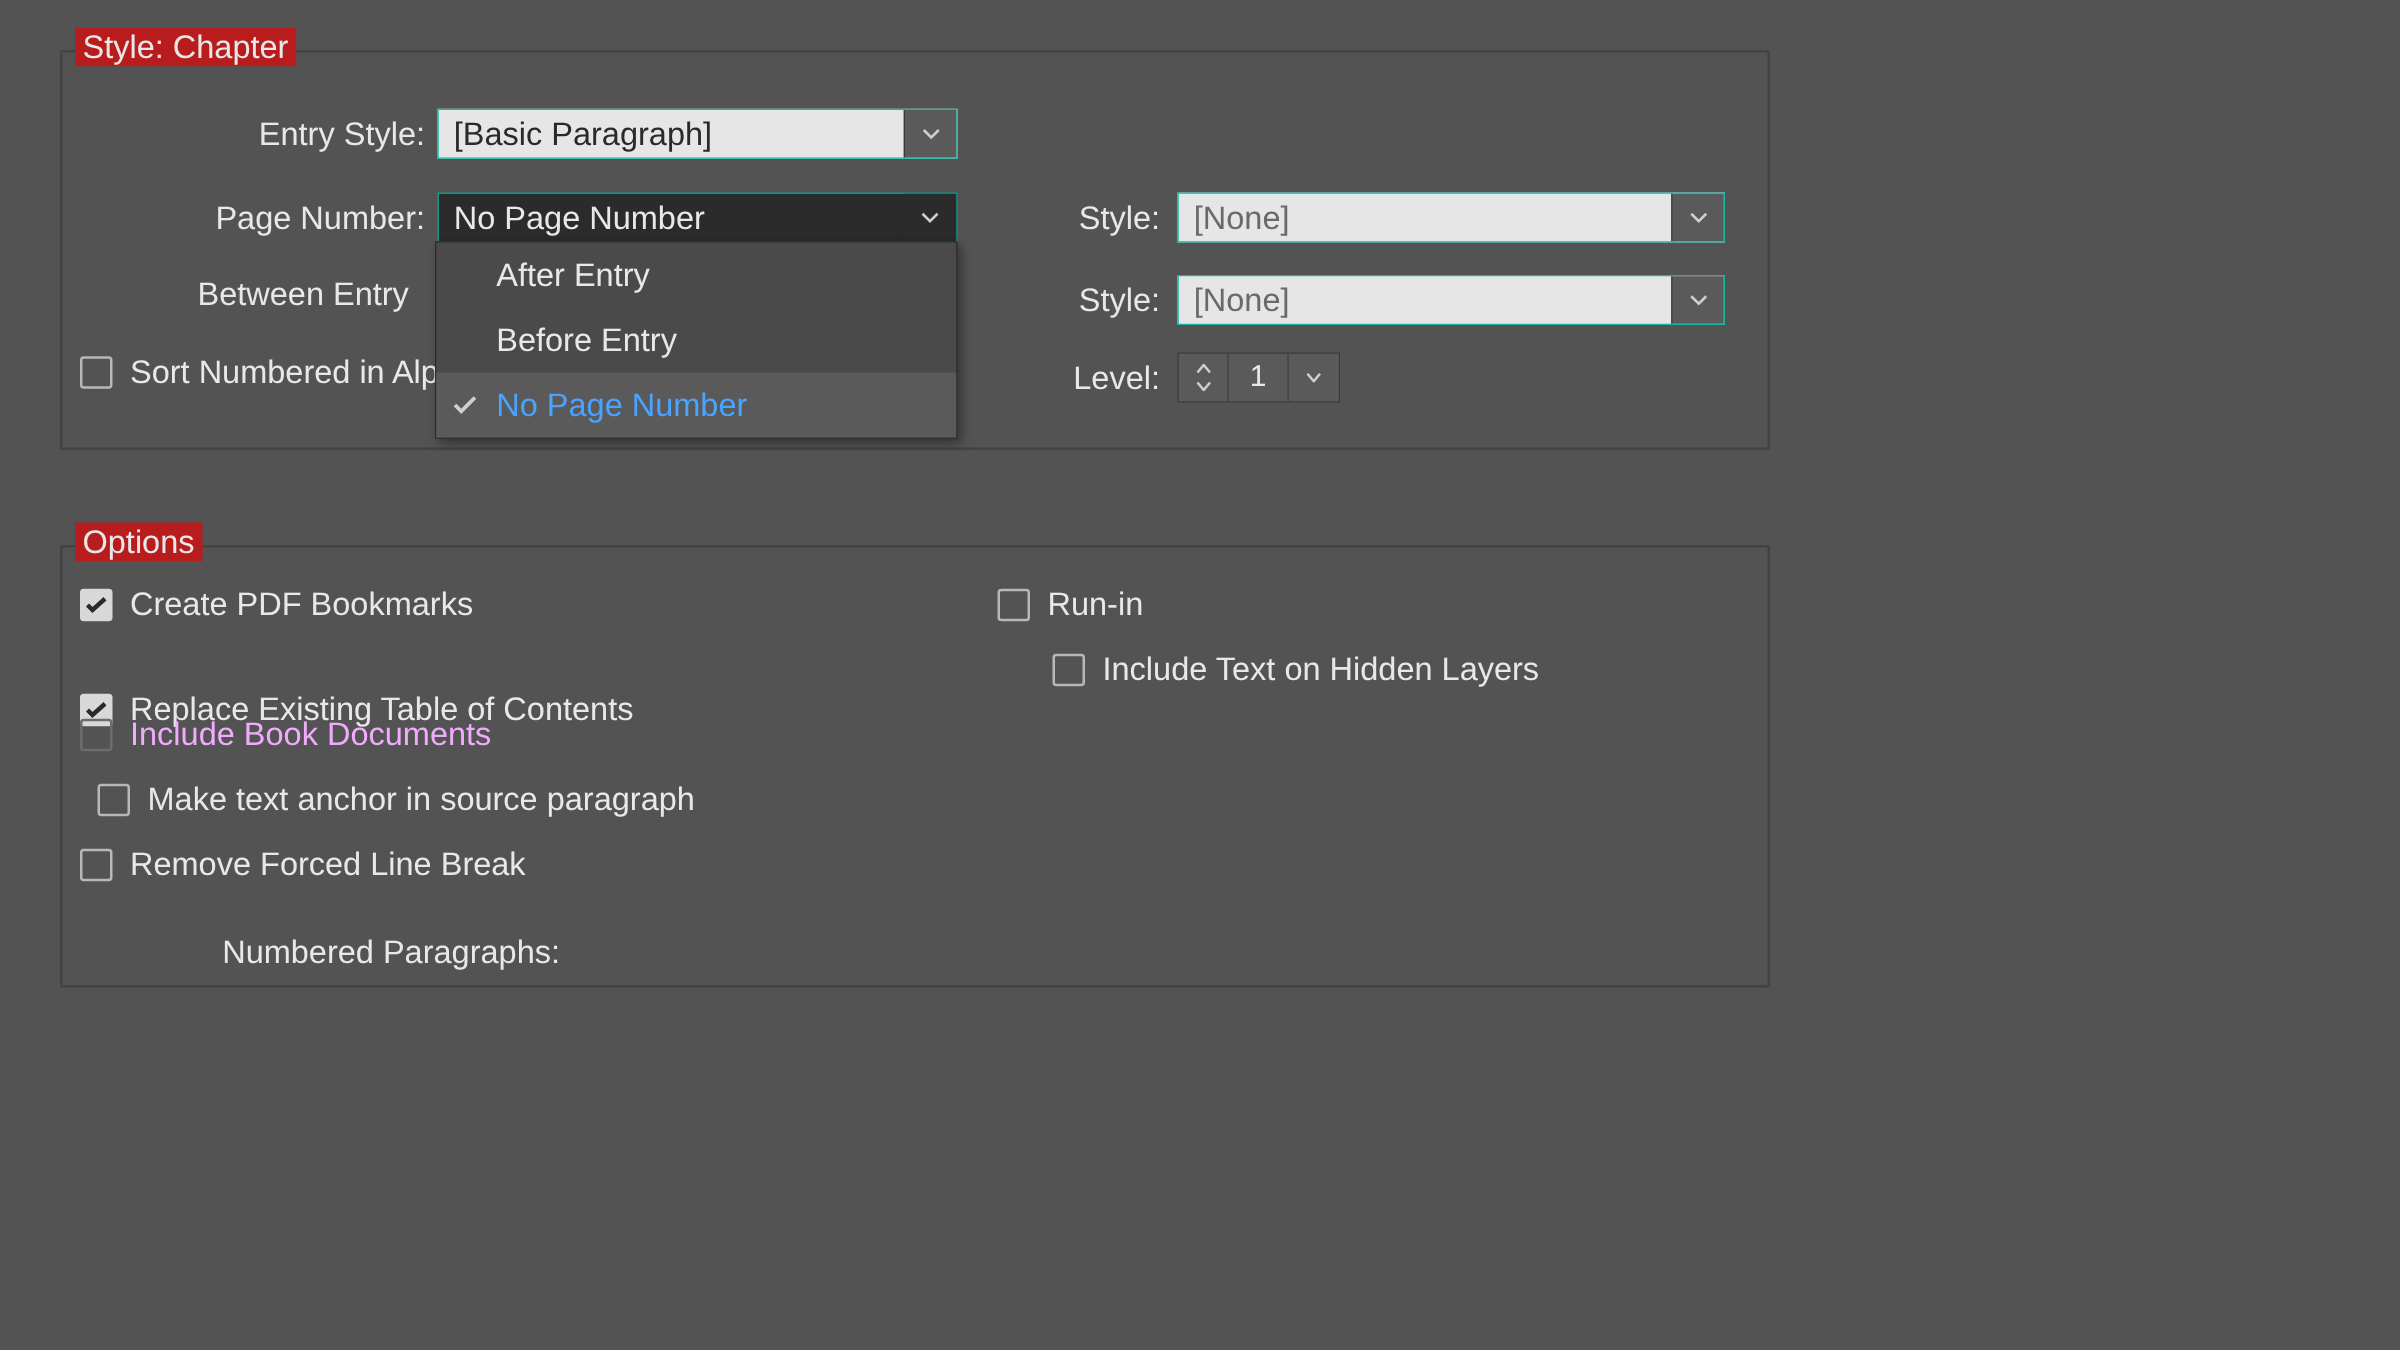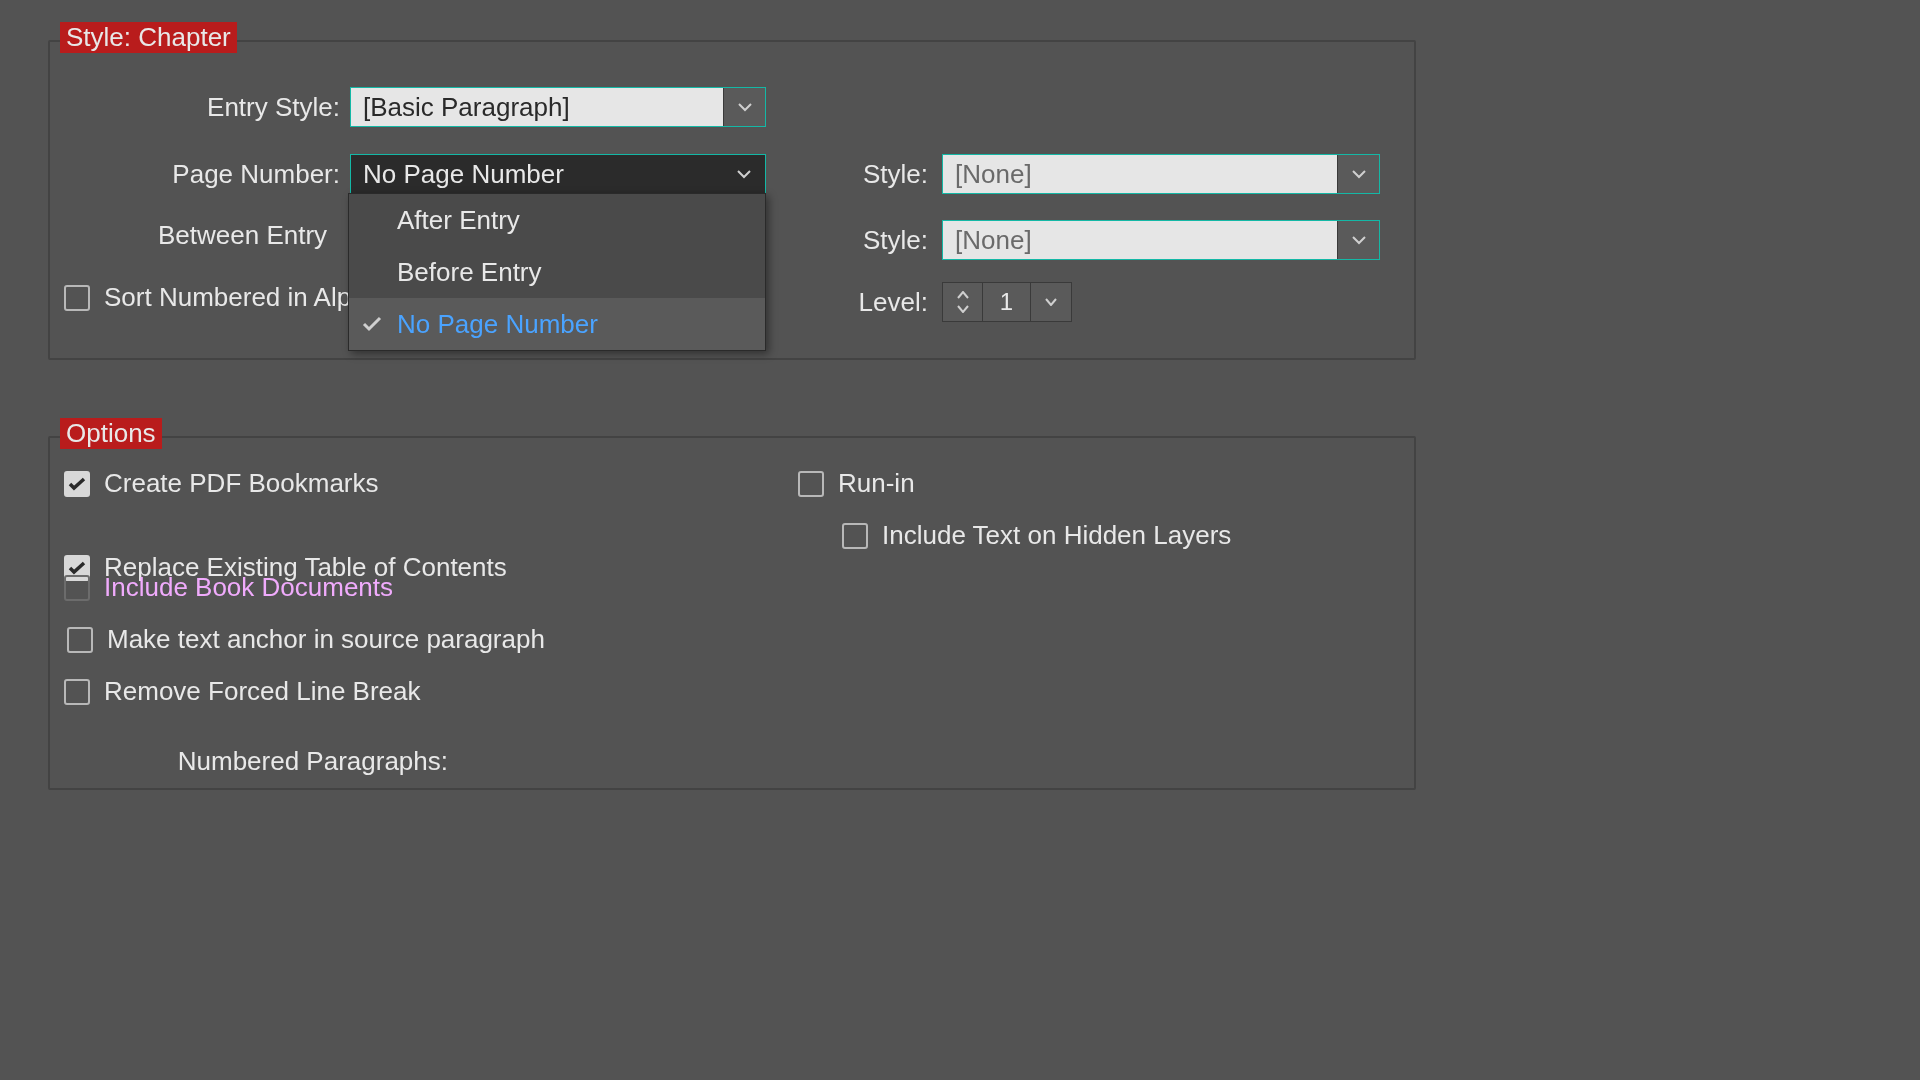--- a/index.html
+++ b/index.html
@@ -254,21 +254,21 @@
         <svg viewBox="0 0 18 14">
           <path d="M2 7 L6 11 L16 2"></path>
         </svg>
       </span>
     <span class="cb-label">Replace Existing Table of Contents</span>
   </div>
   <div class="row cb-row disabled" style="left:14px; top:134px;">
     <span class="checkbox disabled"></span>
     <span class="cb-label">Include Book Documents</span>
   </div>
-  <div class="row cb-row" style="left:17px; top:186px;">
+  <div class="row cb-row" style="left:28px; top:186px;">
     <span class="checkbox"></span>
     <span class="cb-label">Make text anchor in source paragraph</span>
   </div>
   <div class="row cb-row" style="left:14px; top:238px;">
     <span class="checkbox"></span>
     <span class="cb-label">Remove Forced Line Break</span>
   </div>
 
   <div class="row cb-row" style="left:748px; top:30px;">
     <span class="checkbox"></span>

